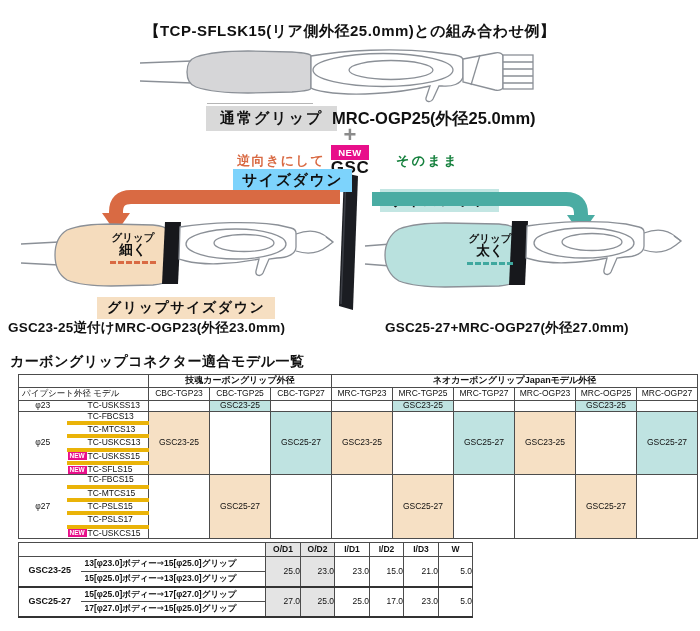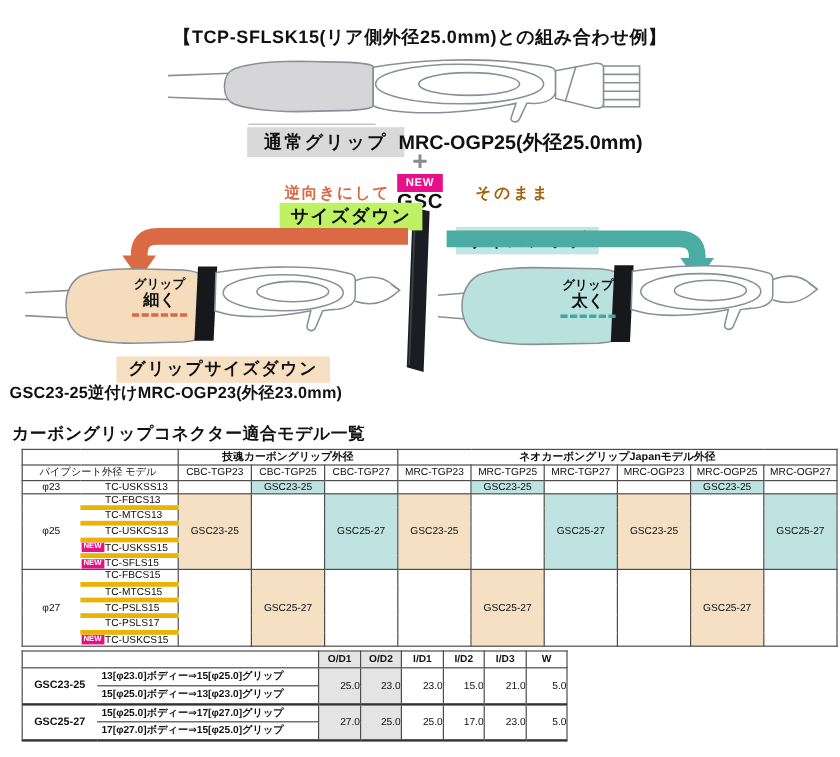--- a/index.html
+++ b/index.html
@@ -29,21 +29,21 @@
   .result-caption{font-size:13.5px;font-weight:bold;text-align:left;letter-spacing:.2px;}
 
   
   .section-title{left:10px;top:353px;font-size:14px;font-weight:bold;letter-spacing:.5px;}
   table.tbl{border-collapse:collapse;table-layout:fixed;}
   table.tbl td{border:1px solid #4c4c4c;text-align:center;padding:0;font-size:8.5px;line-height:1.1;
                white-space:nowrap;overflow:hidden;box-sizing:border-box;}
   td.noborder{border:none;background:#fff;}
   .main .ghead{font-size:9px;font-weight:bold;height:13px;}
   .main .chead{font-size:8.5px;height:13px;text-align:center;}
-  .main .corner{text-align:left;padding-left:14px;}
+  .main .corner{text-align:left;padding-left:3px;}
   .main tr.drow{height:10.7px;}
   .main td.dia{border-right:none;font-size:8.5px;}
   .main td.model{border-left:none;text-align:left;padding-left:21px;position:relative;}
   .main td.msep{border-bottom:4px solid #eab308;}
   .main tr.gsep td{border-top:1.8px solid #333;}
   td[data-tone="teal"]{background:#bfe3e1;}
   td[data-tone="peach"]{background:#f6e0c4;}
   .new-tag{position:absolute;left:1px;top:50%;transform:translateY(-50%);
            color:#fff;font-size:6.5px;font-weight:bold;padding:0 2px;line-height:8px;}
 
@@ -85,22 +85,22 @@
   <div class="abs plus-sign">+</div>
   <div class="abs new-badge-big" style="background:#e80f8a">NEW</div>
   <div class="abs gsc-label">GSC</div>
 
   <svg class="abs" width="26" height="138" viewBox="0 0 26 138" style="left:337px;top:173px">
     <polygon points="7,0 21,3 16,137 2,133" fill="#1b1d22"></polygon>
     <line x1="9" y1="3" x2="4" y2="131" stroke="#3c3f46" stroke-width="1.5"></line>
   </svg>
 
   <div class="abs pre-down" style="color:#d96a43">逆向きにして</div>
-  <div class="abs box-down" style="background:#bef264">サイズダウン</div>
-  <div class="abs pre-up" style="color:#a16207">そのまま</div>
+  <div class="abs box-down" style="background:#7dd3fc">サイズダウン</div>
+  <div class="abs pre-up" style="color:#15803d">そのまま</div>
   <div class="abs box-up" style="background:#c3e6e3">サイズアップ</div>
 
   <svg class="abs" width="245" height="50" viewBox="0 0 245 50" style="left:95px;top:186px">
     <path d="M245,11 L36,11 Q21,11 21,26 L21,28" stroke="#d96a43" stroke-width="14" fill="none"></path>
     <polygon points="7,27 35,27 21,47" fill="#d96a43"></polygon>
   </svg>
   <svg class="abs" width="230" height="52" viewBox="0 0 230 52" style="left:372px;top:186px">
     <path d="M0,13 L194,13 Q209,13 209,28 L209,30" stroke="#4aaca3" stroke-width="14" fill="none"></path>
     <polygon points="195,29 223,29 209,49" fill="#4aaca3"></polygon>
   </svg>
@@ -139,20 +139,21 @@
     <div class="dash"></div>
   </div>
   <div class="abs grip-note up" style="left:459px;top:233px">
     <div class="l1">グリップ</div>
     <div class="l2">太く</div>
     <div class="dash"></div>
   </div>
 
   <div class="abs result-label" style="left:97px;top:297px;background:#f6dfc2">グリップサイズダウン</div>
   <div class="abs result-caption" style="left:8px;top:319px;width:335px">GSC23-25逆付けMRC-OGP23(外径23.0mm)</div>
+  <div class="abs result-caption" style="left:385px;top:319px;width:305px">GSC25-27+MRC-OGP27(外径27.0mm)</div>
 
   <div class="abs section-title">カーボングリップコネクター適合モデル一覧</div>
 
   <table class="abs tbl main" style="left:18px;top:374px;width:679px">
     <colgroup>
       <col style="width:48px">
         <col style="width:82px">
       <col style="width:61px">
         <col style="width:61px">
         <col style="width:61px">

